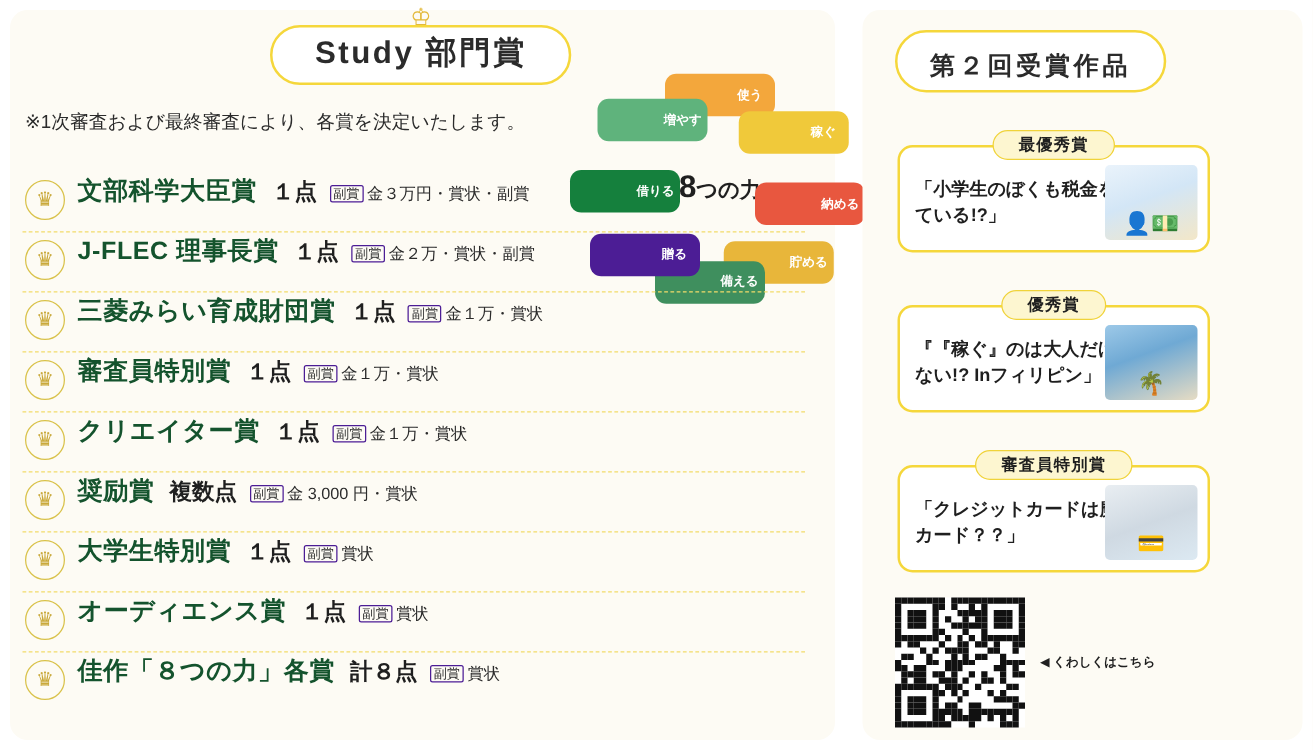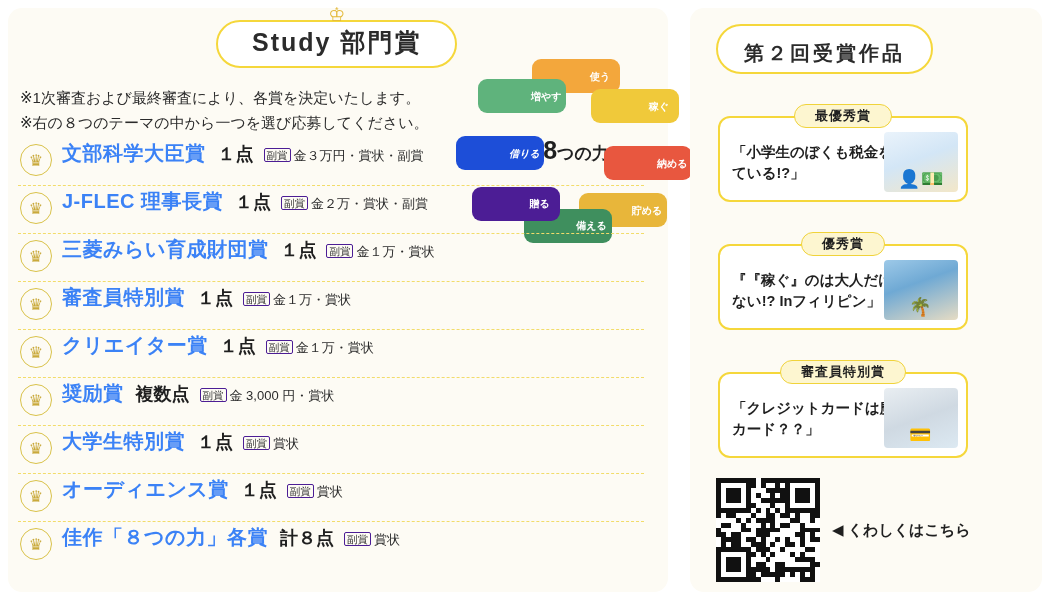--- a/index.html
+++ b/index.html
@@ -122,21 +122,21 @@
     color: #c9a93a;
     font-size: 16px;
     flex: 0 0 auto;
     position: relative;
     top: 6px;
     margin-right: 10px;
   }
   .award-name {
     font-size: 20px;
     font-weight: bold;
-    color: #3b82f6;
+    color: #14532d;
     letter-spacing: 0.5px;
     white-space: nowrap;
   }
   .award-count {
     font-size: 18px;
     font-weight: bold;
     color: #1f1f1f;
     margin-left: 12px;
     white-space: nowrap;
   }
@@ -268,21 +268,21 @@
     height: 104px;
     display: grid;
     grid-template-columns: repeat(21, 1fr);
     grid-template-rows: repeat(21, 1fr);
     background: #ffffff;
   }
   .qr i { background: transparent; }
   .qr i.on { background: #111111; }
   .qr-caption {
     margin-left: 12px;
-    font-size: 15px;
+    font-size: 10px;
     font-weight: bold;
     color: #1f1f1f;
     white-space: nowrap;
   }
 </style>
 </head>
 <body>
 
 <div class="page">
 
@@ -290,21 +290,20 @@
 
   <div class="title-wrap" id="left-title">
     <div class="title-box">
       <span class="crown-top">♔</span>
       <span class="title-text">Study 部門賞</span>
     </div>
   </div>
 
   <div class="notes">
     <div>※1次審査および最終審査により、各賞を決定いたします。</div>
-    <div>※右の８つのテーマの中から一つを選び応募してください。</div>
   </div>
 
   <div class="wheel">
     <div class="wheel-center">
       <span class="big">8</span><span>つの力</span>
     </div>
     <div class="bubble" style="left: 50%; top: 6%; background: rgb(243, 167, 60);">
         <span>使う</span>
       </div>
     <div class="bubble" style="left: 85%; top: 24%; background: rgb(240, 201, 58);">
@@ -315,21 +314,21 @@
       </div>
     <div class="bubble" style="left: 78%; top: 86%; background: rgb(232, 182, 58);">
         <span>貯める</span>
       </div>
     <div class="bubble" style="left: 45%; top: 95%; background: rgb(63, 143, 94);">
         <span>備える</span>
       </div>
     <div class="bubble" style="left: 14%; top: 82%; background: #4c1d95;">
         <span>贈る</span>
       </div>
-    <div class="bubble" style="left: 5%; top: 52%; background: #1d4ed8; font-style: italic;">
+    <div class="bubble" style="left: 5%; top: 52%; background: #15803d;">
         <span>借りる</span>
       </div>
     <div class="bubble" style="left: 18%; top: 18%; background: rgb(95, 179, 124);">
         <span>増やす</span>
       </div>
   </div>
 
   <div class="award-list" id="award-list">
       <div class="award-row">
         <span class="crown-badge">♛</span>

